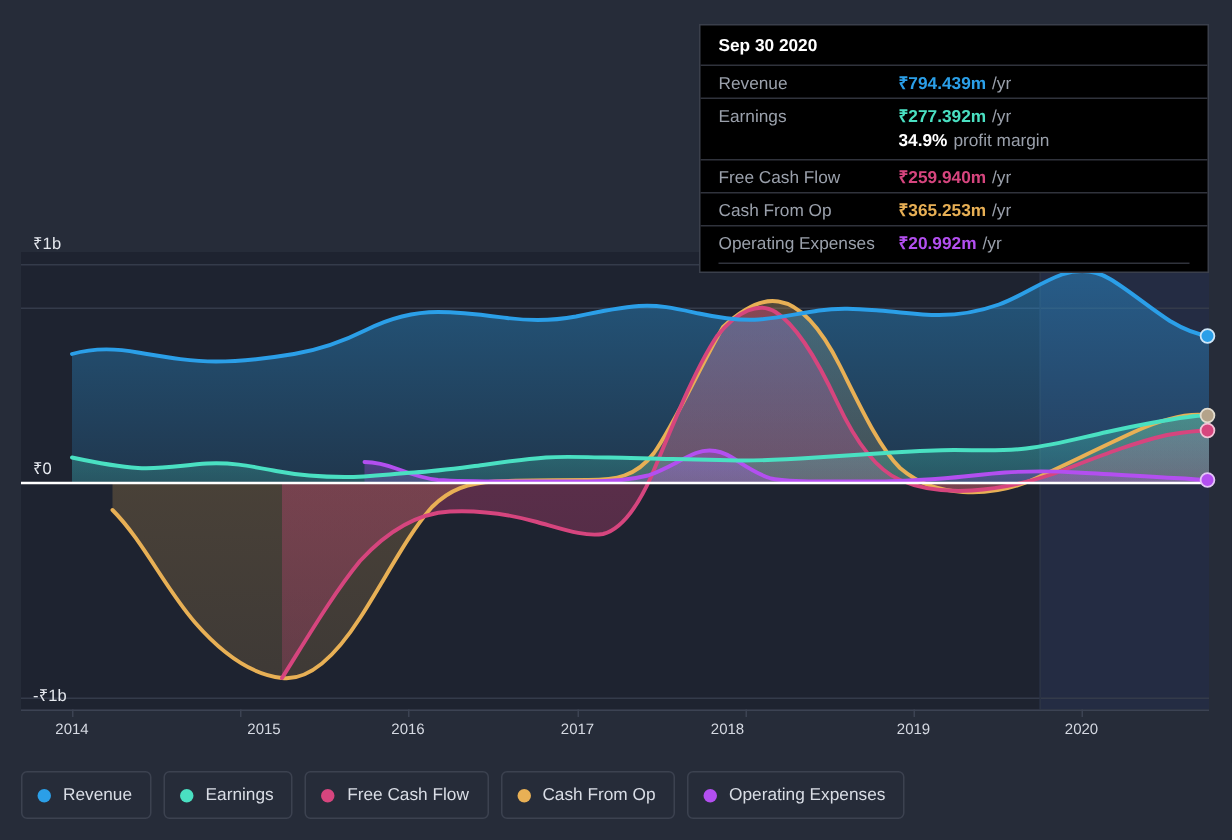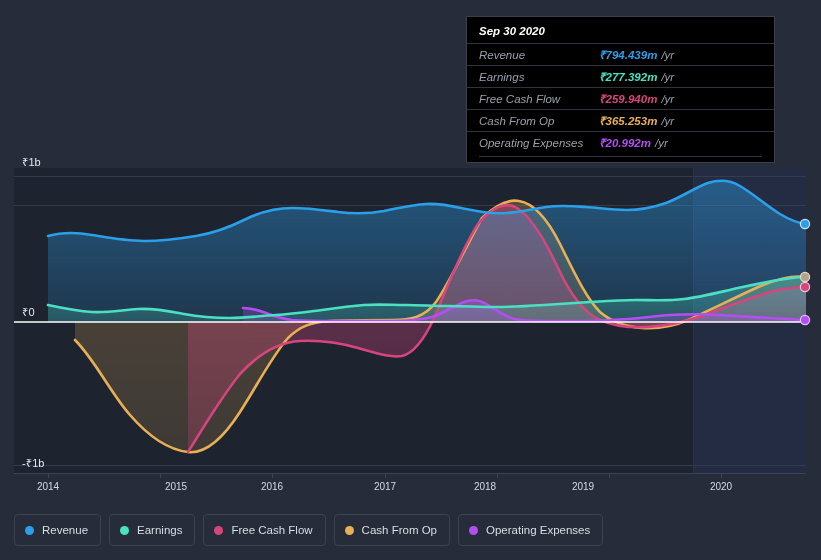--- a/index.html
+++ b/index.html
@@ -48,27 +48,26 @@
     transform: translateX(-50%);
     top: 481px;
     white-space: nowrap;
   }
 
   
   #tooltip {
     position: absolute;
     left: 466px;
     top: 16px;
-    width: 309px;
+    width: 340px;
     background: #000000;
     border: 1px solid #3a3f4b;
     box-sizing: border-box;
     padding: 7px 0 5px 0;
     font-size: 11.5px;
-    font-style: italic;
   }
   #tooltip .tt-title {
     color: #ffffff;
     font-weight: bold;
     font-size: 11.5px;
     padding: 1px 12px 6px 12px;
   }
   .tt-row {
     display: flex;
     align-items: baseline;
@@ -274,38 +273,43 @@
 
   <div class="y-label" id="y-label-top">₹1b</div>
   <div class="y-label" id="y-label-zero">₹0</div>
   <div class="y-label" id="y-label-bottom">-₹1b</div>
 
   <div class="x-label" style="left:48px">2014</div>
   <div class="x-label" style="left:176px">2015</div>
   <div class="x-label" style="left:272px">2016</div>
   <div class="x-label" style="left:385px">2017</div>
   <div class="x-label" style="left:485px">2018</div>
-  <div class="x-label" style="left:583px">2019</div>
+  <div class="x-label" style="left:609px">2019</div>
   <div class="x-label" style="left:721px">2020</div>
 
   <div id="tooltip">
     <div class="tt-title">Sep 30 2020</div>
 
     <div class="tt-row">
       <span class="tt-label">Revenue</span>
       <span class="tt-val" style="color:#2b9fe8">₹794.439m</span>
       <span class="tt-unit">/yr</span>
     </div>
 
     <div class="tt-row">
       <span class="tt-label">Earnings</span>
       <span class="tt-val" style="color:#4ae0c2">₹277.392m</span>
       <span class="tt-unit">/yr</span>
     </div>
 
+    <div class="tt-row no-border">
+      <span class="tt-label"></span>
+      <span class="tt-val tt-sub-val">34.9%</span>
+      <span class="tt-unit">profit margin</span>
+    </div>
 
     <div class="tt-row">
       <span class="tt-label">Free Cash Flow</span>
       <span class="tt-val" style="color:#d6457e">₹259.940m</span>
       <span class="tt-unit">/yr</span>
     </div>
 
     <div class="tt-row">
       <span class="tt-label">Cash From Op</span>
       <span class="tt-val" style="color:#e8b055">₹365.253m</span>

